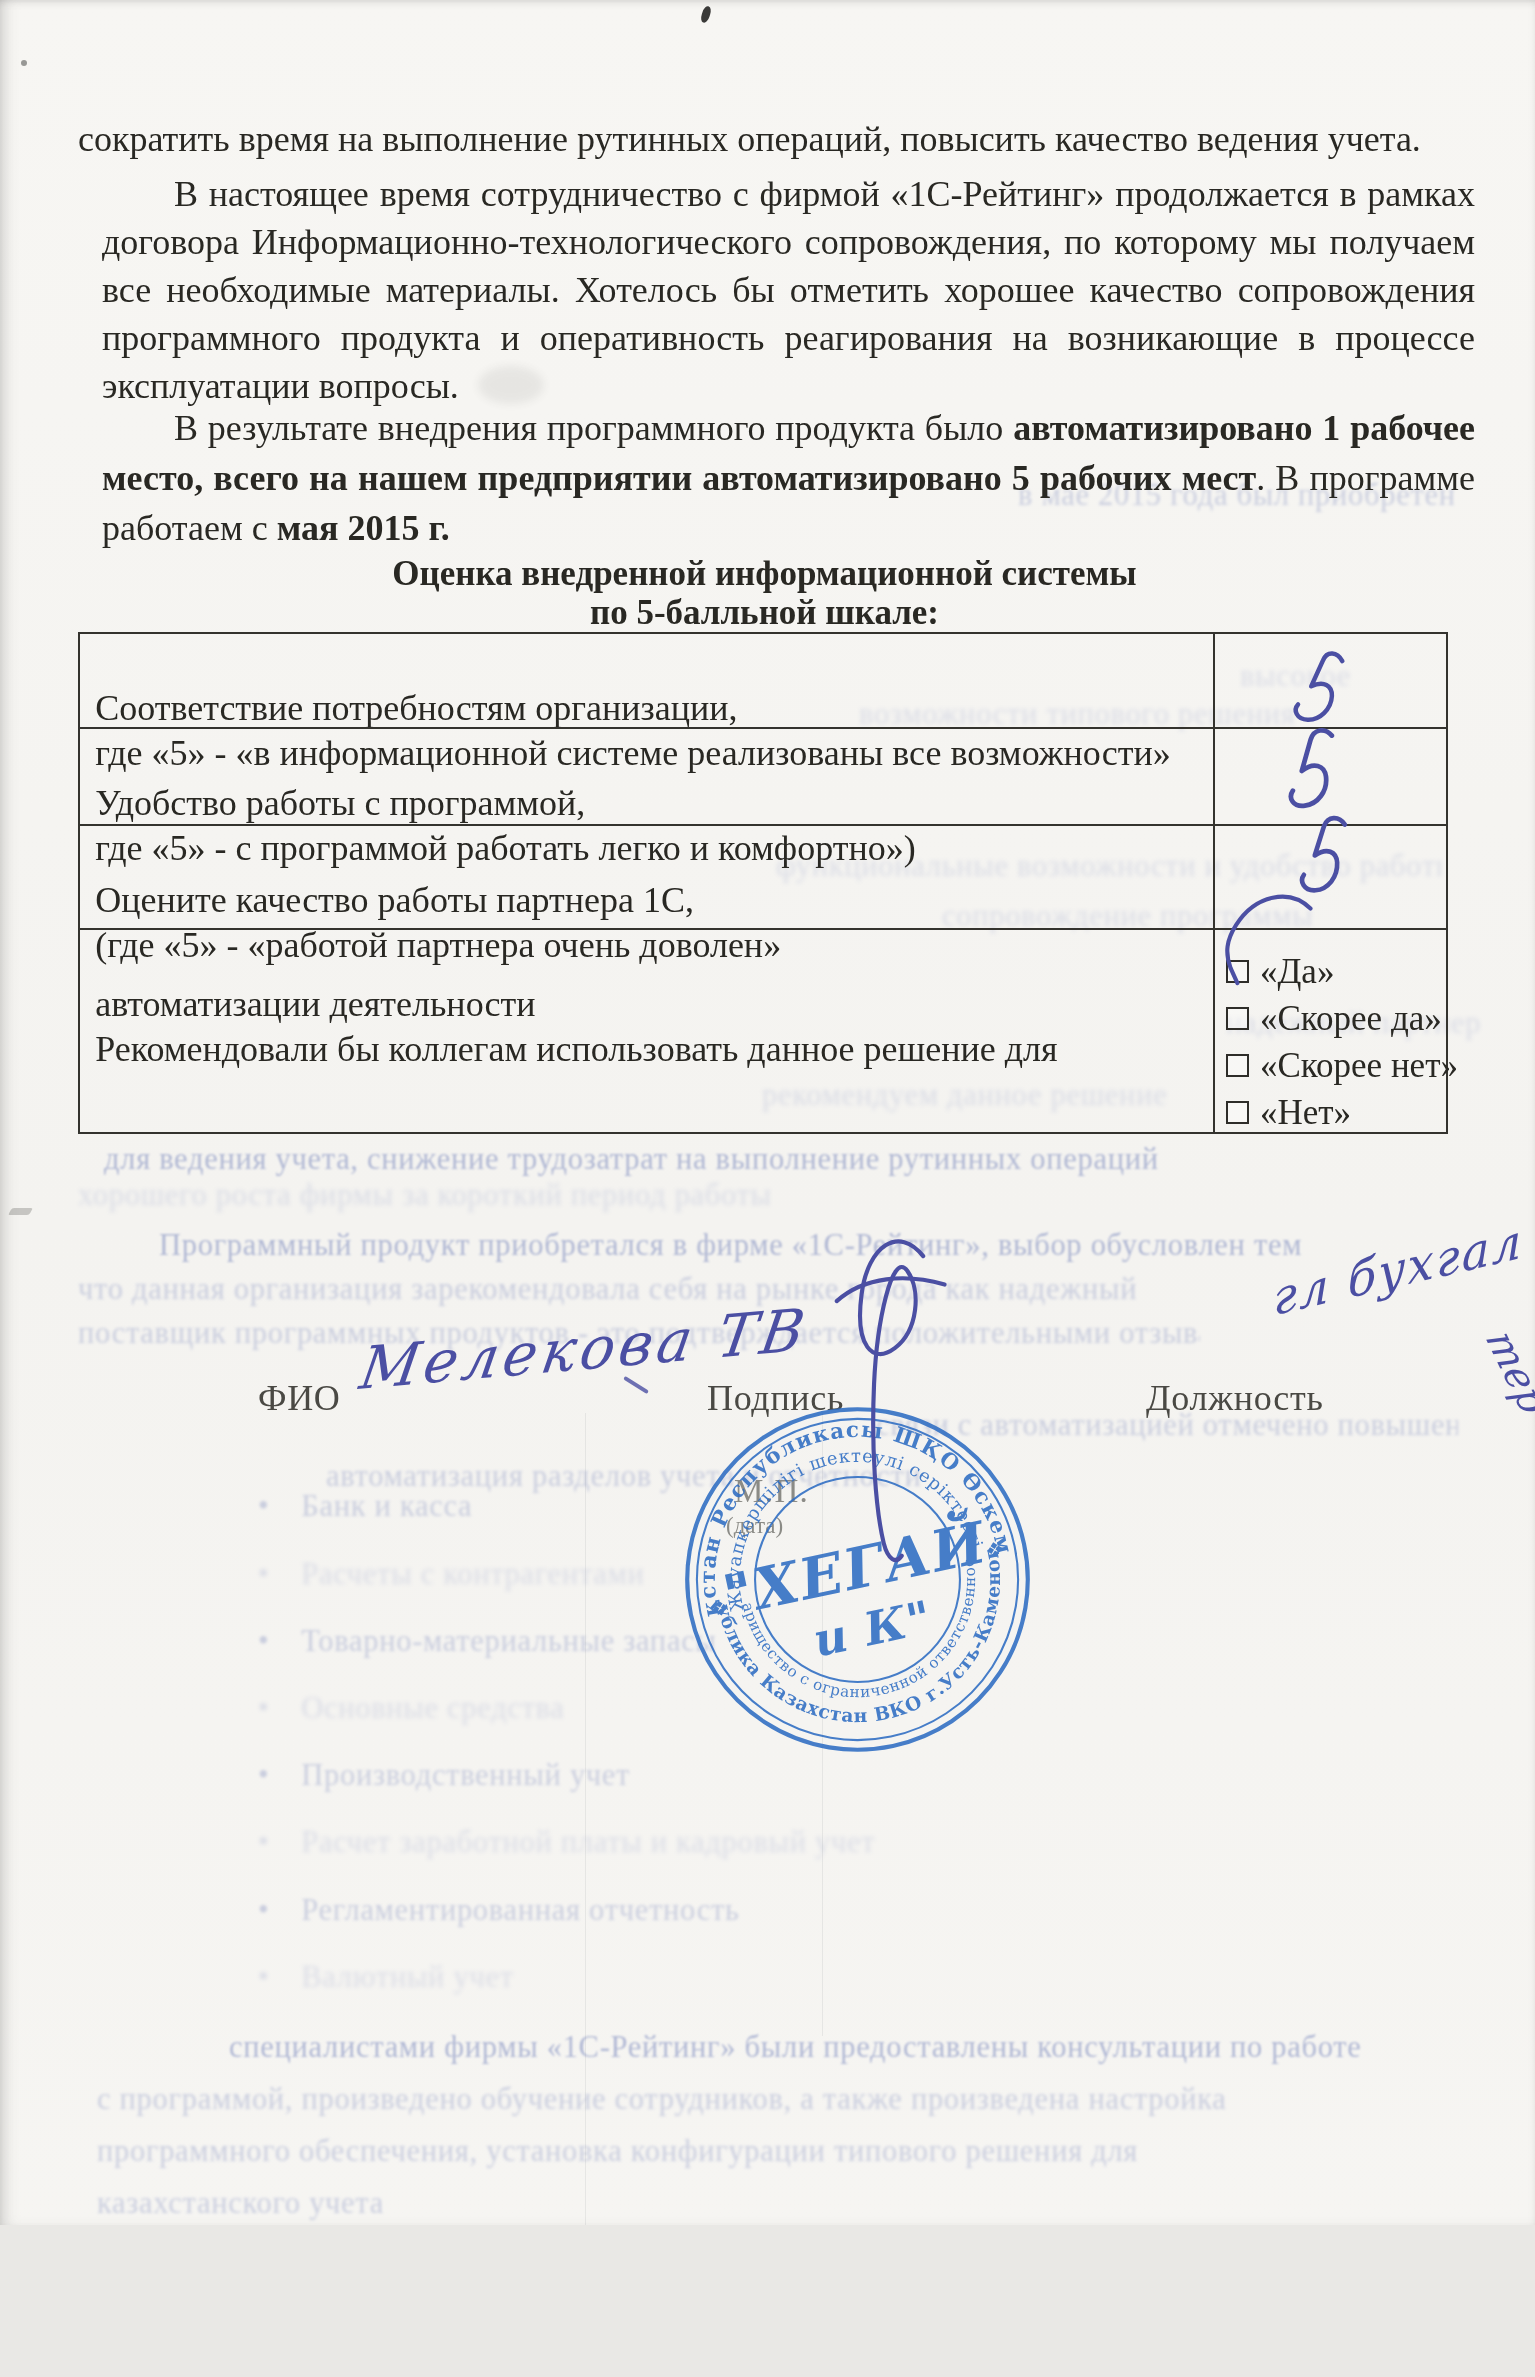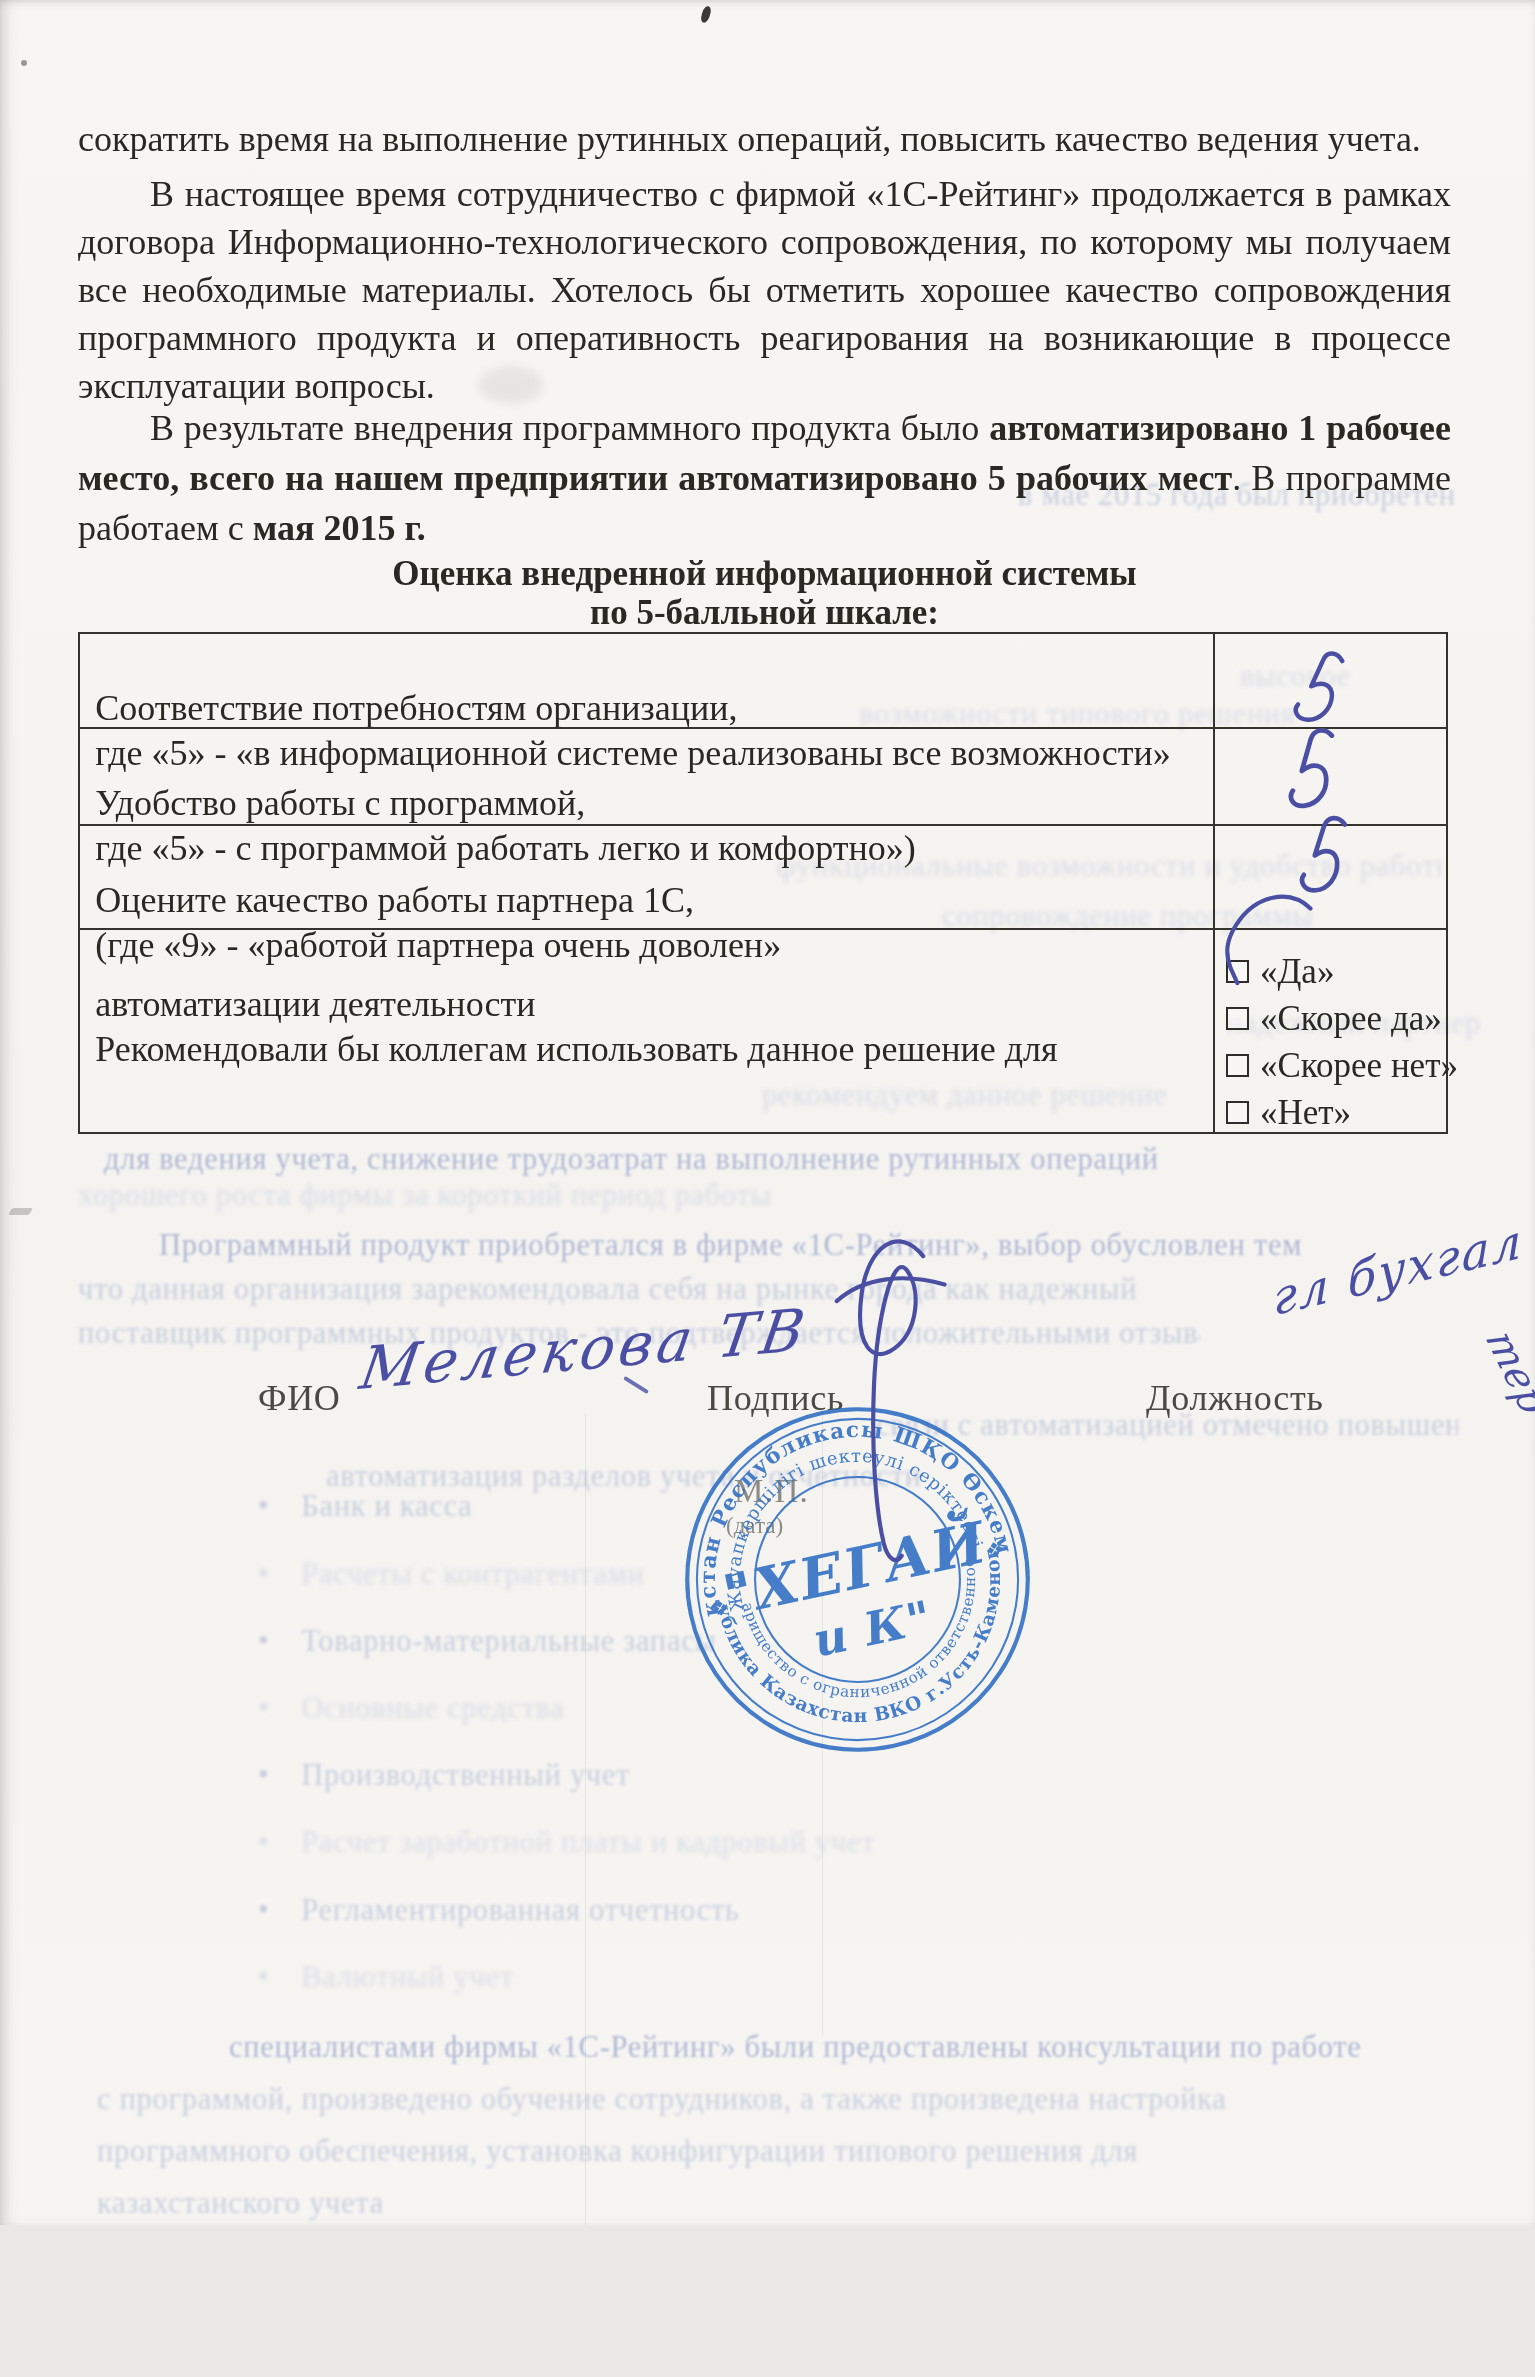--- a/index.html
+++ b/index.html
@@ -9,21 +9,21 @@
     box-shadow: inset 11px 0 16.6px -11px rgba(70,70,70,.35),
                 inset -5.5px 0 9.7px -7px rgba(120,120,120,.22),
                 inset 0 7px 9.7px -7px rgba(90,90,90,.25);
     font-family:"Liberation Serif","DejaVu Serif",serif;
     color:#292823;
   }
   .para { position:absolute; left:78px; width:1373px; margin:0; font-size:36px; line-height:48px; text-align:justify; }
   .p1 { top:115px; text-align:left; }
   .p2 { top:170px; }
   .p3 { top:403px; line-height:50px; }
-  .indent { text-indent:72px; }
+  .indent { text-indent:72px;margin-left:24px; }
   .bold { font-weight:bold; }
   .heading { position:absolute; left:78px; top:554px; width:1373px; text-align:center; font-weight:bold; font-size:35px; line-height:39px; }
 
   
   .qtable { position:absolute; left:78px; top:632px; width:1370px; height:502px; border:2.8px solid #34332e; box-sizing:border-box; }
   .trow { position:absolute; left:0; right:0; box-sizing:border-box; }
   .trow1 { top:0; height:93px; }
   .trow2 { top:93px; height:97px; border-top:2.1px solid #34332e;padding-left:16px; }
   .trow3 { top:190px; height:104px; border-top:2.1px solid #34332e; }
   .trow4 { top:294px; height:202px; border-top:2.1px solid #34332e; }
@@ -127,21 +127,21 @@
     </div>
     <div class="trow trow2">
       <div class="qcell">
         <div class="qline">Удобство работы с программой,</div>
         <div class="qline">где «5» - с программой работать легко и комфортно»)</div>
       </div>
     </div>
     <div class="trow trow3">
       <div class="qcell">
         <div class="qline">Оцените качество работы партнера 1С,</div>
-        <div class="qline">(где «9» - «работой партнера очень доволен»</div>
+        <div class="qline">(где «5» - «работой партнера очень доволен»</div>
       </div>
     </div>
     <div class="trow trow4">
       <div class="qcell">
         <div class="qline">автоматизации деятельности</div>
         <div class="qline">Рекомендовали бы коллегам использовать данное решение для</div>
       </div>
       <div class="opts">
         <div class="opt">
             <span class="box"></span>

